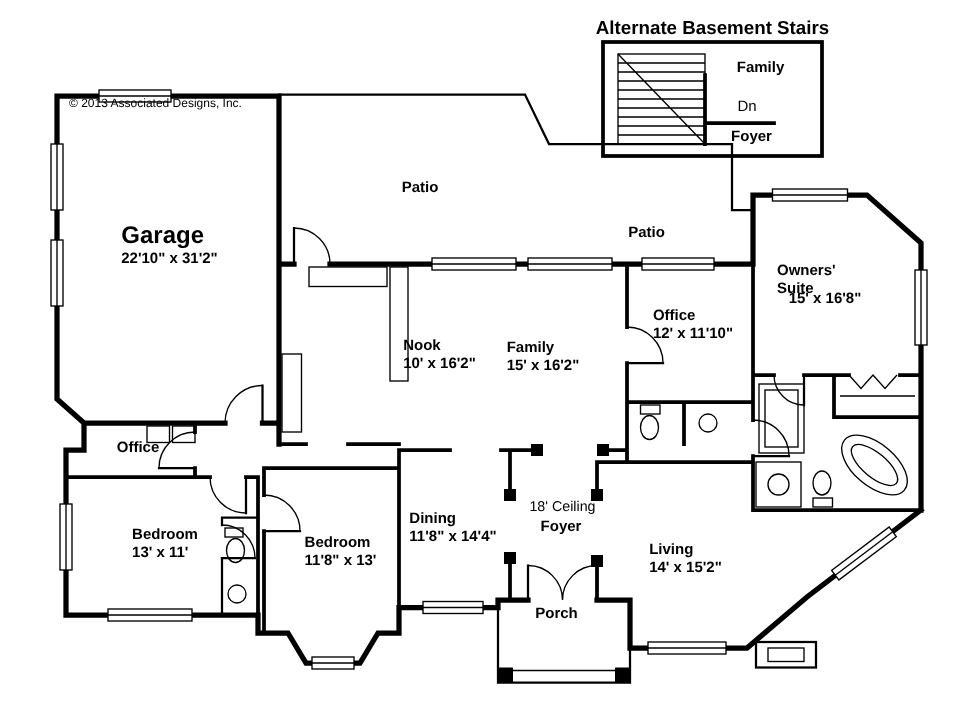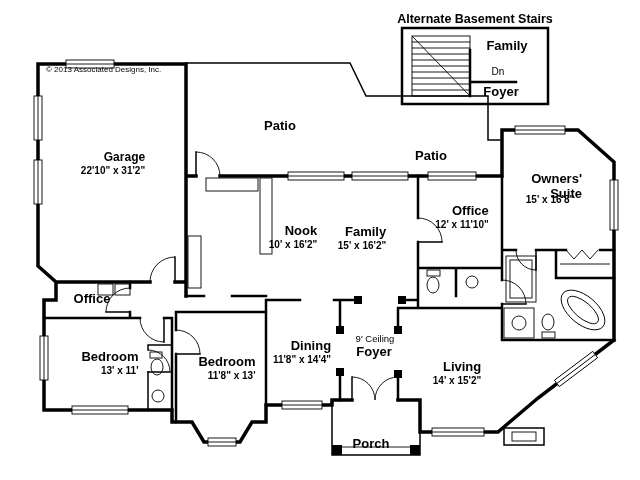--- a/index.html
+++ b/index.html
@@ -1,22 +1,22 @@
 <!DOCTYPE html>
 <html><head>
 <meta charset="utf-8">
 <style>
   html,body{margin:0;padding:0;background:#fff}
   .stage{position:relative;width:640px;height:480px;background:#fff;
          font-family:"Liberation Sans",sans-serif;color:#000;overflow:hidden}
   .stage svg{position:absolute;left:0;top:0}
-  .lbl{position:absolute;transform:translate(-50%,-50%);text-align:right;
+  .lbl{position:absolute;transform:translate(-50%,-50%);text-align:left;
        line-height:1.15;white-space:nowrap}
-  .rname{font-weight:bold;font-size:12px}
-  .rname.sm{font-size:13px}
+  .rname{font-weight:bold;font-size:16px}
+  .rname.sm{font-size:10px}
   .rdim{font-weight:bold;font-size:10px}
   .wrap{white-space:normal;width:64px}
   .copyright{position:absolute;transform:translateY(-50%);font-size:8px;white-space:nowrap}
   .inset-title{font-weight:bold;font-size:12.5px}
   .note{font-size:9.5px}
   .dn{font-size:10px}
   
   .w4{stroke:#000;stroke-width:3.5;fill:none;stroke-linecap:square}
   .w3{stroke:#000;stroke-width:2.5;fill:none;stroke-linecap:square}
   .w2{stroke:#000;stroke-width:1.5;fill:none;stroke-linecap:square}
@@ -259,23 +259,23 @@
   <div class="lbl" style="left:227px;top:368px">
     <div class="rname sm">Bedroom</div>
     <div class="rdim">11'8" x 13'</div>
   </div>
 
   <div class="lbl" style="left:302px;top:352px">
     <div class="rname sm">Dining</div>
     <div class="rdim">11'8" x 14'4"</div>
   </div>
 
-  <div class="lbl note" style="left:375px;top:339px">9' Ceiling</div>
+  <div class="lbl note" style="left:375px;top:339px">18' Ceiling</div>
   <div class="lbl rname sm" style="left:374px;top:352px">Foyer</div>
 
   <div class="lbl" style="left:457px;top:373px">
     <div class="rname sm">Living</div>
     <div class="rdim">14' x 15'2"</div>
   </div>
 
-  <div class="lbl rname sm" style="left:371px;top:444px">Porch</div>
+  <div class="lbl rname sm" style="left:371px;top:410px">Porch</div>
 
 </div>
 
 </body></html>

